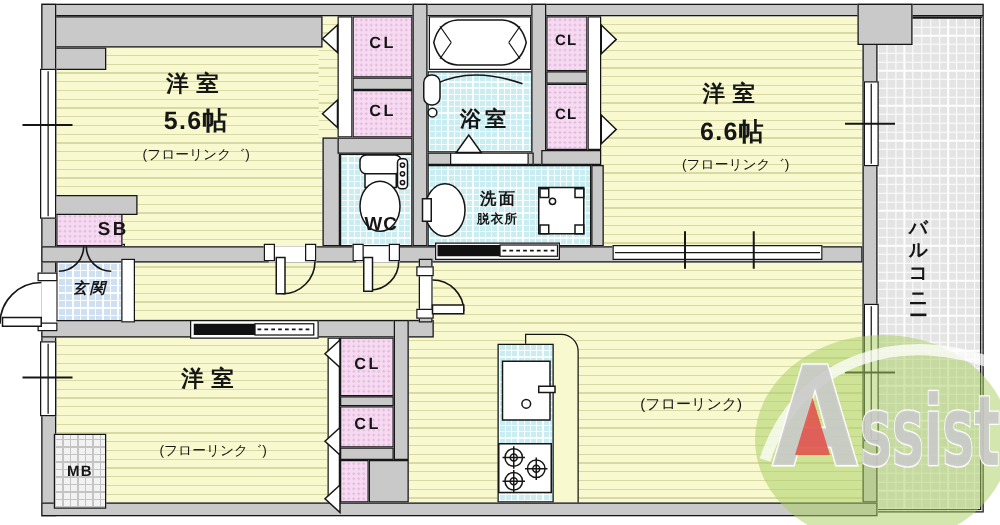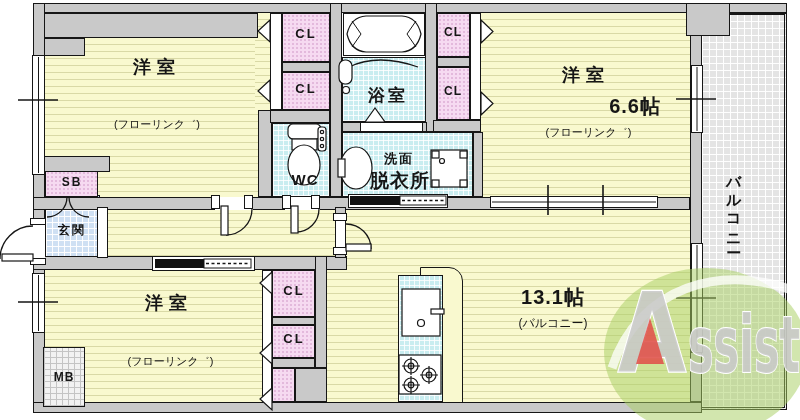--- a/index.html
+++ b/index.html
@@ -204,38 +204,38 @@
       <rect x="350" y="196" width="50" height="9" fill="#111"></rect>
       <rect x="400" y="196" width="46" height="9" fill="#fff" stroke="#161616" stroke-width="1"></rect>
       <path d="M 402 200.5 H 444" stroke="#161616" stroke-width="1.4" stroke-dasharray="3 2.5"></path>
       <rect x="155" y="259" width="49" height="9" fill="#111"></rect>
       <rect x="204" y="259" width="47" height="9" fill="#fff" stroke="#161616" stroke-width="1"></rect>
       <path d="M 206 263.5 H 249" stroke="#161616" stroke-width="1.4" stroke-dasharray="3 2.5"></path>
     </g>
   </svg>
 
   <div class="lbl" style="left:92px;top:58px;width:130px;font-size:18px;letter-spacing:6px;">洋室</div>
+  <div class="lbl" style="left:92px;top:87px;width:130px;font-size:20px;letter-spacing:1px;">5.6帖</div>
   <div class="lbl" style="left:77px;top:119px;width:160px;font-size:11px;font-weight:normal;">(フローリンク゛)</div>
 
   <div class="lbl" style="left:521px;top:66px;width:130px;font-size:18px;letter-spacing:6px;">洋室</div>
-  <div class="lbl" style="left:511px;top:96px;width:150px;font-size:20px;letter-spacing:1px;text-align:right;">6.6帖</div>
+  <div class="lbl" style="left:511px;top:96px;width:150px;font-size:20px;letter-spacing:1px;">6.6帖</div>
   <div class="lbl" style="left:506px;top:127px;width:165px;font-size:11px;font-weight:normal;">(フローリンク゛)</div>
 
   <div class="lbl" style="left:104px;top:294px;width:130px;font-size:18px;letter-spacing:6px;">洋室</div>
   <div class="lbl" style="left:88px;top:356px;width:165px;font-size:11px;font-weight:normal;">(フローリンク゛)</div>
 
-  <div class="lbl" style="left:478px;top:287px;width:150px;font-size:20px;letter-spacing:1px;">13.1帖</div>
-  <div class="lbl" style="left:468px;top:317px;width:170px;font-size:12px;font-weight:normal;">(バルコニー)</div>
+  <div class="lbl" style="left:468px;top:317px;width:170px;font-size:12px;font-weight:normal;">(フローリンク)</div>
 
   <div class="lbl" style="left:358px;top:87px;width:60px;font-size:17px;letter-spacing:3px;">浴室</div>
   <div class="lbl" style="left:374px;top:152px;width:50px;font-size:13px;letter-spacing:2px;">洗面</div>
-  <div class="lbl" style="left:370px;top:171px;width:56px;font-size:19px;letter-spacing:1px;">脱衣所</div>
+  <div class="lbl" style="left:370px;top:171px;width:56px;font-size:10px;letter-spacing:1px;">脱衣所</div>
   <div class="lbl" style="left:283px;top:172px;width:44px;font-size:15px;letter-spacing:1px;">WC</div>
-  <div class="lbl" style="left:50px;top:224px;width:44px;font-size:12px;letter-spacing:2px;">玄関</div>
-  <div class="lbl" style="left:51px;top:176px;width:42px;font-size:12px;letter-spacing:2px;">SB</div>
+  <div class="lbl" style="left:50px;top:224px;width:44px;font-size:12px;letter-spacing:2px;font-style:italic;">玄関</div>
+  <div class="lbl" style="left:61px;top:176px;width:42px;font-size:15px;letter-spacing:2px;text-align:right;">SB</div>
   <div class="lbl" style="left:45px;top:371px;width:38px;font-size:12px;letter-spacing:1px;">MB</div>
 
   <div class="lbl" style="left:285px;top:27px;width:42px;font-size:13px;letter-spacing:2px;">CL</div>
   <div class="lbl" style="left:285px;top:82px;width:42px;font-size:13px;letter-spacing:2px;">CL</div>
   <div class="lbl" style="left:436px;top:26px;width:34px;font-size:12px;letter-spacing:1px;">CL</div>
   <div class="lbl" style="left:436px;top:85px;width:34px;font-size:12px;letter-spacing:1px;">CL</div>
   <div class="lbl" style="left:273px;top:284px;width:42px;font-size:13px;letter-spacing:2px;">CL</div>
   <div class="lbl" style="left:273px;top:332px;width:42px;font-size:13px;letter-spacing:2px;">CL</div>
 
   <div class="lbl vtext" style="left:726px;top:146px;height:120px;font-size:15px;font-weight:bold;">バルコニー</div>

